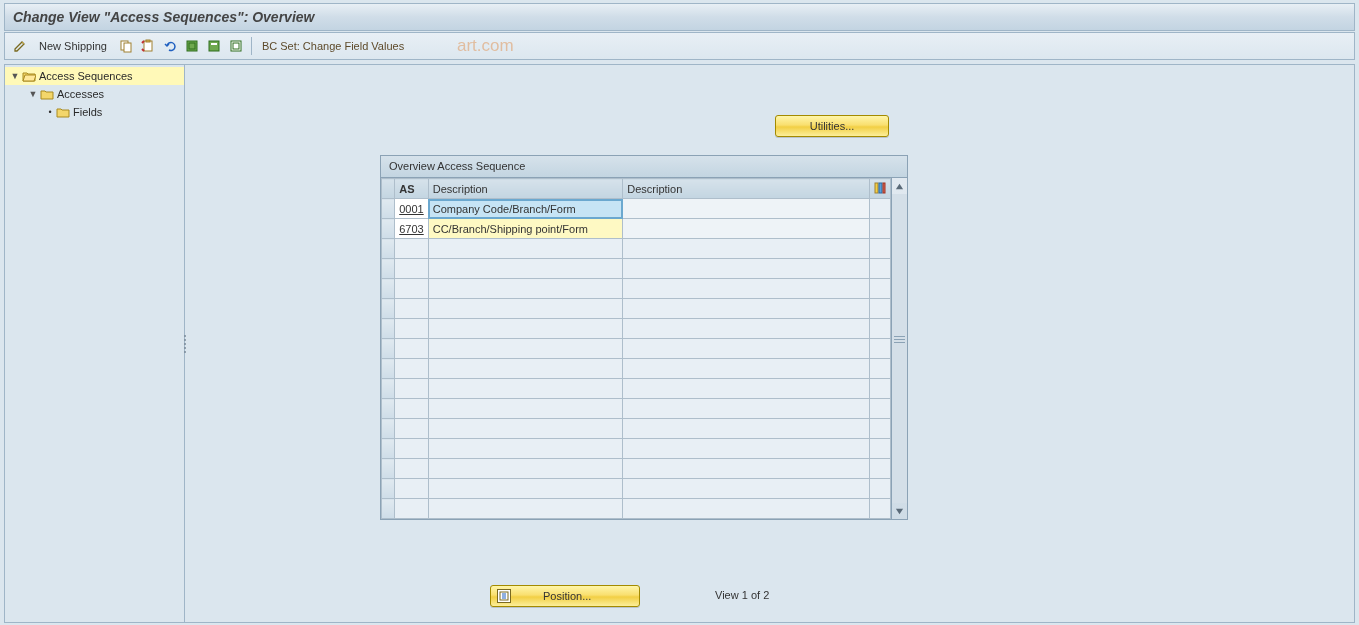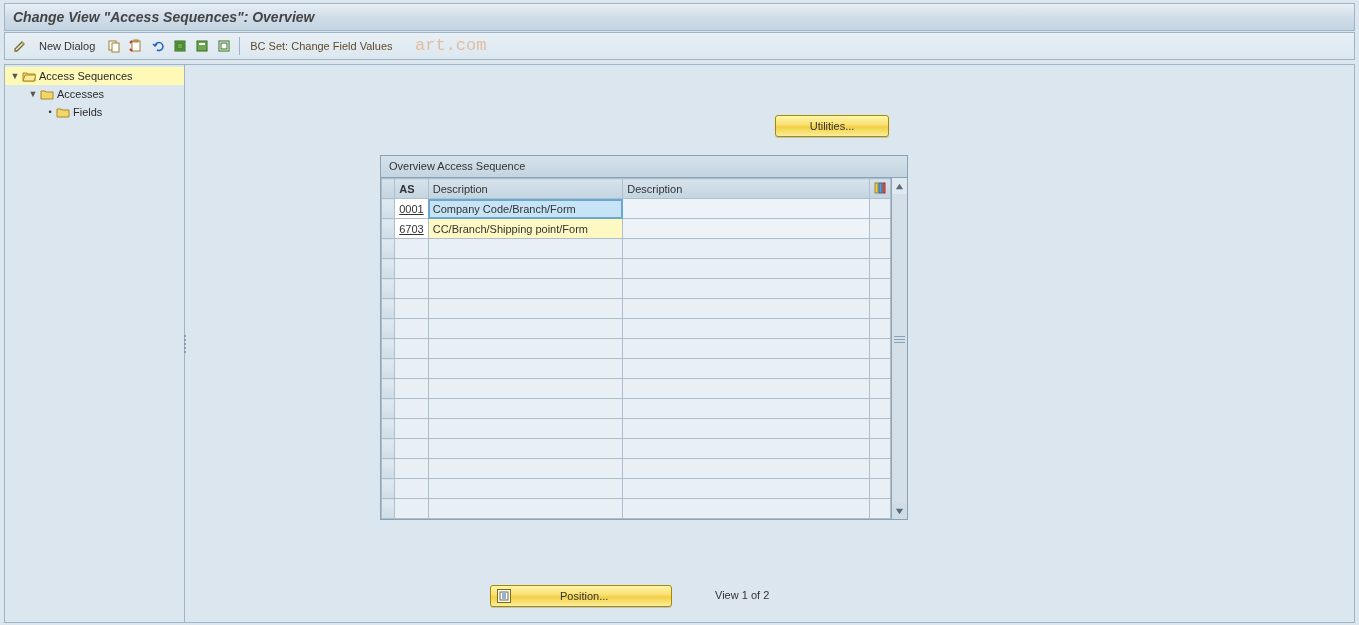--- a/index.html
+++ b/index.html
@@ -29,21 +29,21 @@
     .toolbar-icon {
       width: 18px; height: 18px;
       display: flex; align-items: center; justify-content: center;
       cursor: pointer;
       border: 1px solid transparent;
       border-radius: 2px;
     }
     .toolbar-text-btn { padding: 2px 6px; cursor: pointer; color: #333; }
     .toolbar-sep { width: 1px; height: 18px; background: #9fb5c7; margin: 0 2px; }
     .bc-label { color: #5e4a2a; padding-left: 4px; }
-    .watermark { color: #e0985e; opacity: 0.55; font-family: Liberation Mono, monospace; font-size: 17px; letter-spacing: 0; position: absolute; }
+    .watermark { color: #e0985e; opacity: 0.55; font-family: Liberation Sans, sans-serif; font-size: 17px; letter-spacing: 0; position: absolute; margin-left: 42px; }
     
     .content-wrap { display: flex; height: calc(100% - 66px); margin: 0 4px 4px 4px; border: 1px solid #9fb5c7; }
     
     .sidebar { width: 180px; background: #dbe6ee; border-right: 1px solid #9fb5c7; }
     .sidebar-header {
       height: 20px; background: linear-gradient(to bottom,#e8eff5,#cfdeea);
       border-bottom: 1px solid #9fb5c7; padding: 3px 6px; color: #333;
     }
     .tree { padding: 2px 0; }
     .tree-row { display: flex; align-items: center; height: 18px; padding-left: 4px; cursor: pointer; }
@@ -87,44 +87,44 @@
     .config-icon svg{width:12px;height:12px;}
     
     .vscroll { width: 17px; background: linear-gradient(to bottom,#e1e9f0,#cfdce6); border-left:1px solid #8ba2b5; display:flex; flex-direction:column;}
     .vscroll .arrow { height:16px; display:flex;align-items:center;justify-content:center; cursor:pointer;}
     .vscroll .arrow svg{width:9px;height:9px;fill:#5a6a78;}
     .vscroll .thumb-area{flex:1; background:#d4dfe8; position:relative;}
     .vscroll .grip{position:absolute; top:45%; left:2px; right:2px; height:12px; display:flex; flex-direction:column; gap:2px; justify-content:center;}
     .vscroll .grip span{height:1px;background:#8ba2b5;}
     
     .position-btn {
-      position:absolute; left:305px; top:520px; width:182px; height:22px;
+      position:absolute; left:305px; top:520px; width:150px; height:22px;
       background: linear-gradient(to bottom, #fff6a8 0%, #f9df6f 45%, #f2cf44 55%, #fcef9a 100%);
       border: 1px solid #a38a00; border-radius: 3px; cursor: pointer;
-      display:flex; align-items:center; color:#333; padding-left:6px; gap:49px;
+      display:flex; align-items:center; color:#333; padding-left:6px; gap:32px;
       box-shadow: 0 1px 0 rgba(0,0,0,0.15);
     }
     .position-btn .icon-box{width:14px;height:14px;border:1px solid #7a6a20; background:#fff; display:flex;align-items:center;justify-content:center;}
     .entry-status { position:absolute; left:530px; top:524px; color:#333;}
   </style>
 </head>
 <body>
 
 <div class="title-bar">
   <span class="title">Change View "Access Sequences": Overview</span>
 </div>
 
 <div class="toolbar" style="position:relative;">
   <div class="toolbar-icon">
     <svg width="14" height="14" viewBox="0 0 14 14">
         <path d="M2 10 L9 3 L11 5 L4 12 L2 12 Z" fill="none" stroke="#7a6a20" stroke-width="1.3"></path>
         <path d="M9 3 L11 5" stroke="#c0a030"></path>
       </svg>
   </div>
-  <span class="toolbar-text-btn">New Dialog</span>
+  <span class="toolbar-text-btn">New Shipping</span>
   <div class="toolbar-icon">
     <svg width="14" height="14" viewBox="0 0 14 14">
         <rect x="2" y="2" width="7" height="9" fill="#fff" stroke="#a08030"></rect>
         <rect x="5" y="4" width="7" height="9" fill="#fff" stroke="#a08030"></rect>
       </svg>
   </div>
   <div class="toolbar-icon">
     <svg width="14" height="14" viewBox="0 0 14 14">
         <rect x="3" y="2" width="8" height="10" fill="#fff" stroke="#a08030"></rect>
         <rect x="5" y="1" width="4" height="2" fill="#d9b050" stroke="#a08030"></rect>

